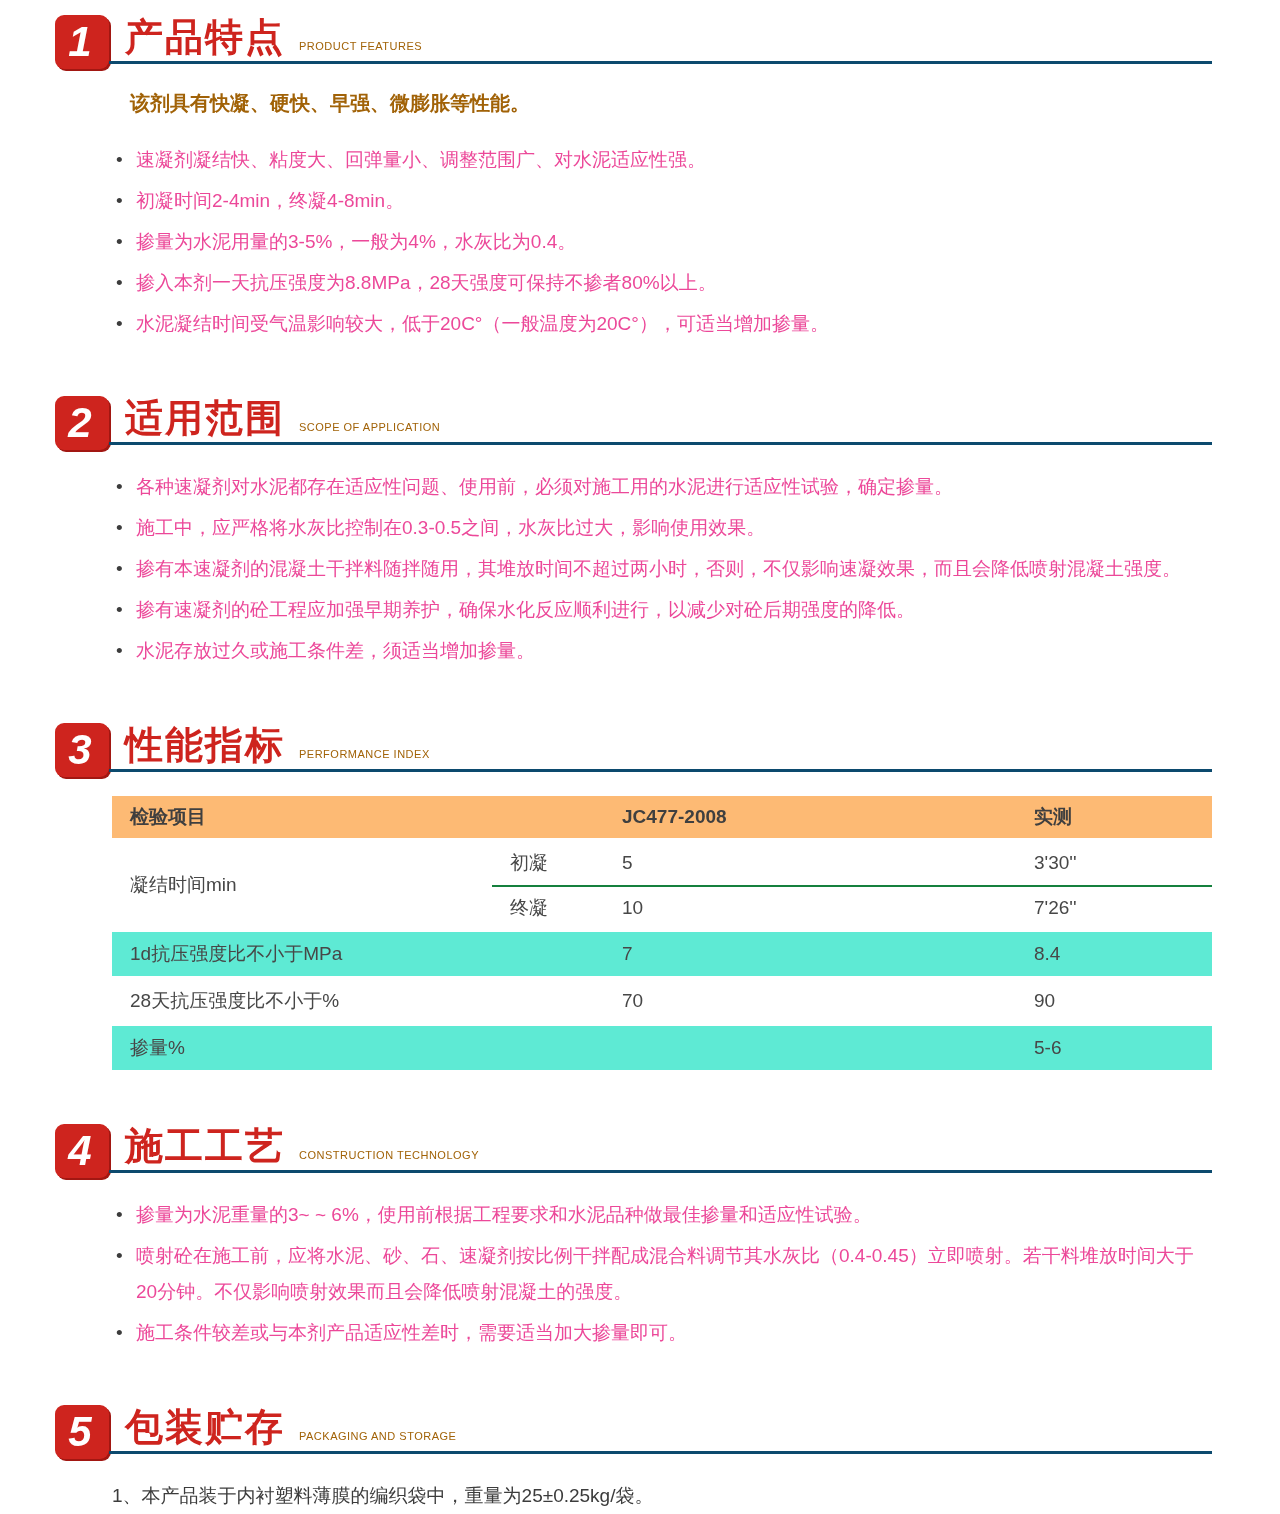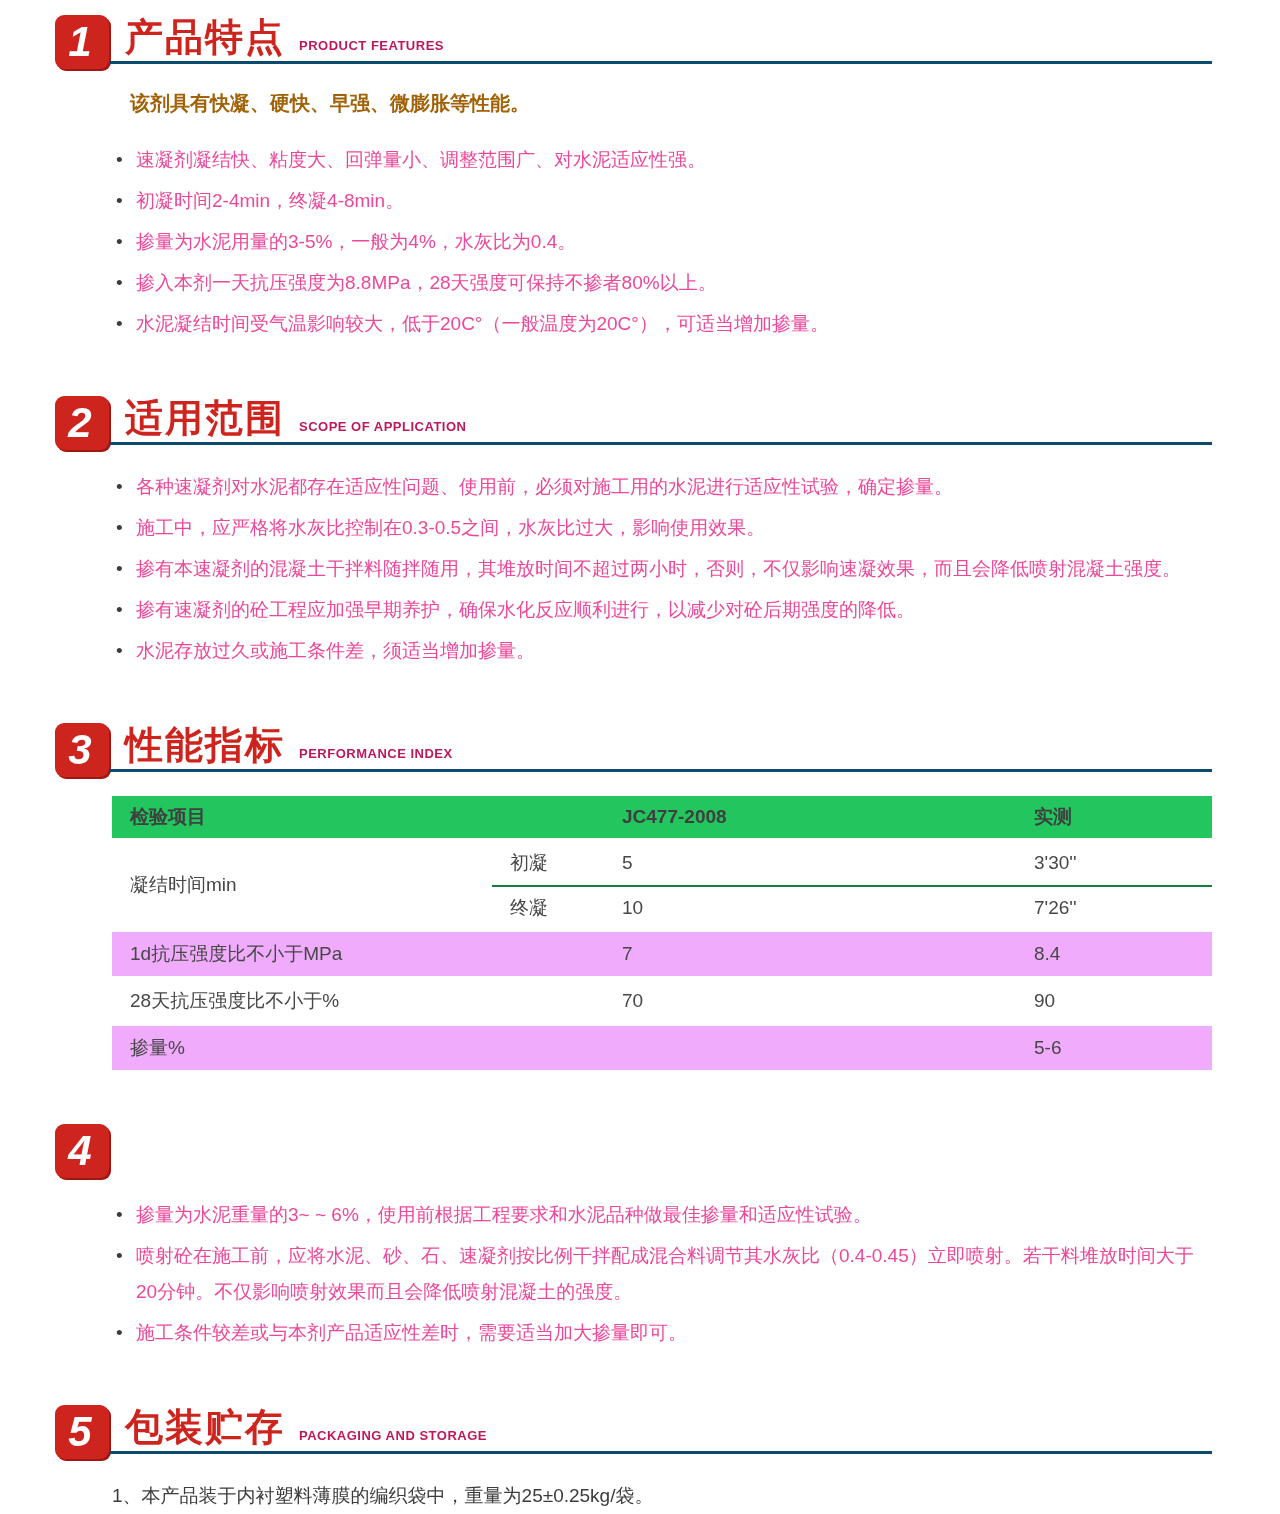--- a/index.html
+++ b/index.html
@@ -40,23 +40,23 @@
     padding: 0 0 3px 16px;
   }
   .title-zh {
     color: #ce241e;
     font-size: 38px;
     font-weight: bold;
     letter-spacing: 2px;
     line-height: 1.05;
   }
   .title-en {
-    color: #be185d;
-    font-size: 13px;
-    font-weight: bold;
+    color: #a16207;
+    font-size: 11px;
+    font-weight: normal;
     letter-spacing: 0.5px;
   }
 
   
   .sec-body { margin-left: 57px; }
   .intro {
     font-weight: bold;
     font-size: 20px;
     color: #a16207;
     margin: 0 0 24px 18px;
@@ -88,22 +88,22 @@
 
   
   .ptable { margin-left: 57px; font-size: 19px; color: #474747; }
   .t-row {
     display: grid;
     grid-template-columns: 380px 130px 320px 1fr;
     align-items: center;
     min-height: 44px;
     margin-bottom: 3px;
   }
-  .t-head { background: #22c55e; min-height: 42px; font-weight: bold; color: #3f3f3f; }
-  .stripe { background: #f0abfc; }
+  .t-head { background: #fdba74; min-height: 42px; font-weight: bold; color: #3f3f3f; }
+  .stripe { background: #5eead4; }
   .c-label { padding-left: 18px; }
   .t-row .c-label.spanned { grid-column: 1 / span 2; }
   .c-sub { padding-left: 18px; }
   .c-std { }
   .c-meas { padding-left: 92px; }
   .t-setting { display: flex; margin-bottom: 3px; }
   .t-setting .c-label {
     width: 380px; flex: 0 0 380px;
     display: flex; align-items: center;
   }
@@ -215,20 +215,24 @@
         <div class="c-meas">5-6</div>
       </div>
     </div>
   </section>
 
   <section class="sec">
     <header class="sec-head">
       <div class="badge">
         <span class="badge-num">4</span>
       </div>
+      <div class="head-line">
+        <span class="title-zh">施工工艺</span>
+        <span class="title-en">CONSTRUCTION TECHNOLOGY</span>
+      </div>
     </header>
     <div class="sec-body">
       <ul class="bullets">
         <li>掺量为水泥重量的3~ ~ 6%，使用前根据工程要求和水泥品种做最佳掺量和适应性试验。</li>
         <li>喷射砼在施工前，应将水泥、砂、石、速凝剂按比例干拌配成混合料调节其水灰比（0.4-0.45）立即喷射。若干料堆放时间大于20分钟。不仅影响喷射效果而且会降低喷射混凝土的强度。</li>
         <li>施工条件较差或与本剂产品适应性差时，需要适当加大掺量即可。</li>
       </ul>
     </div>
   </section>
 

